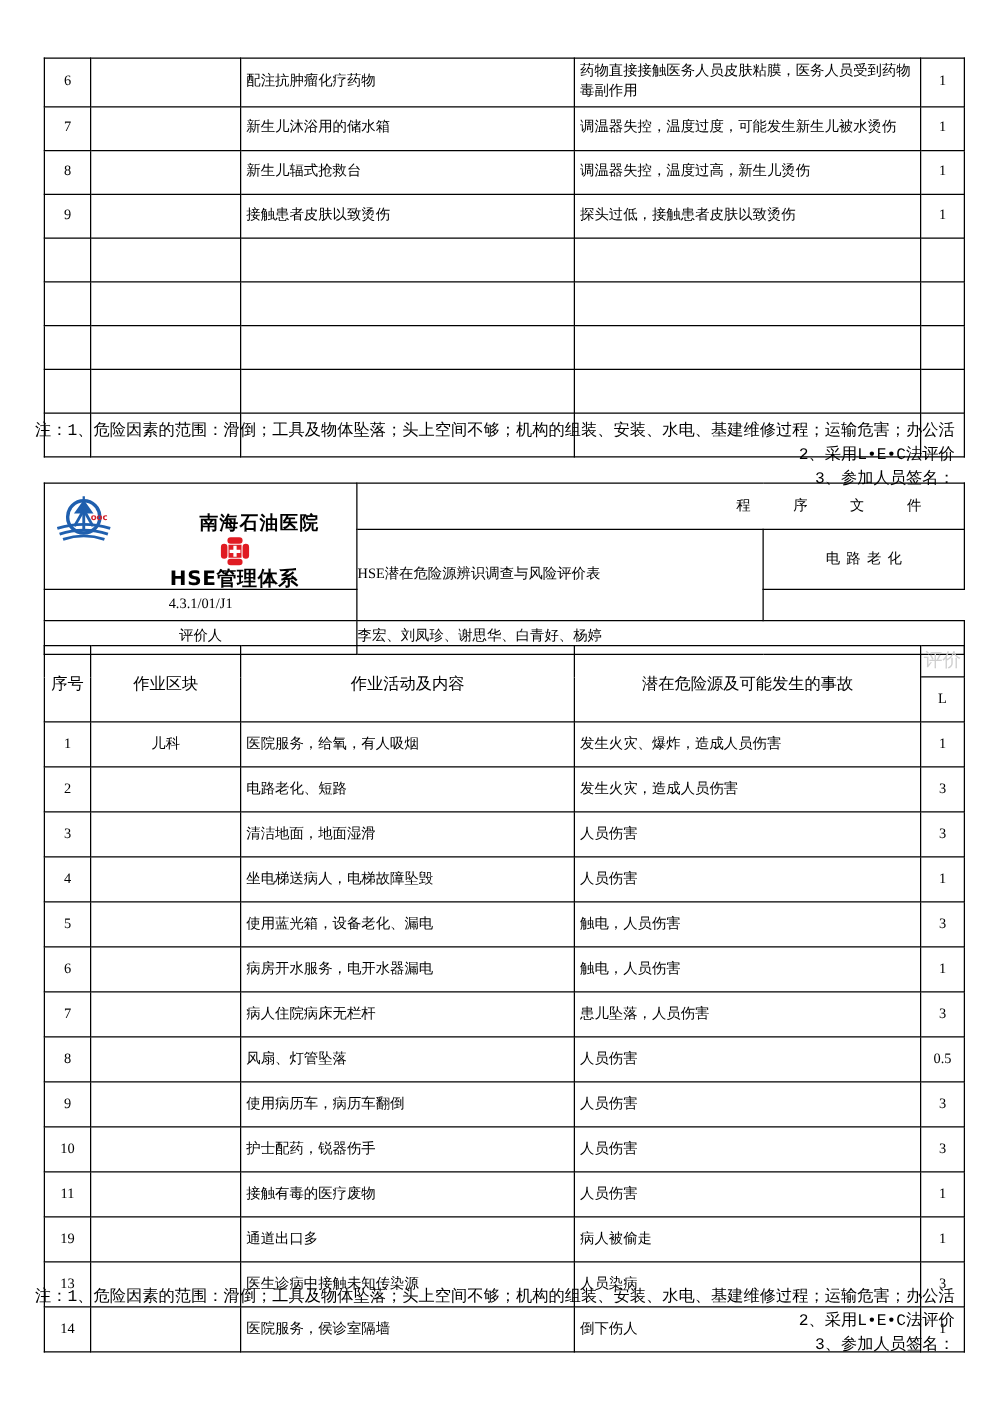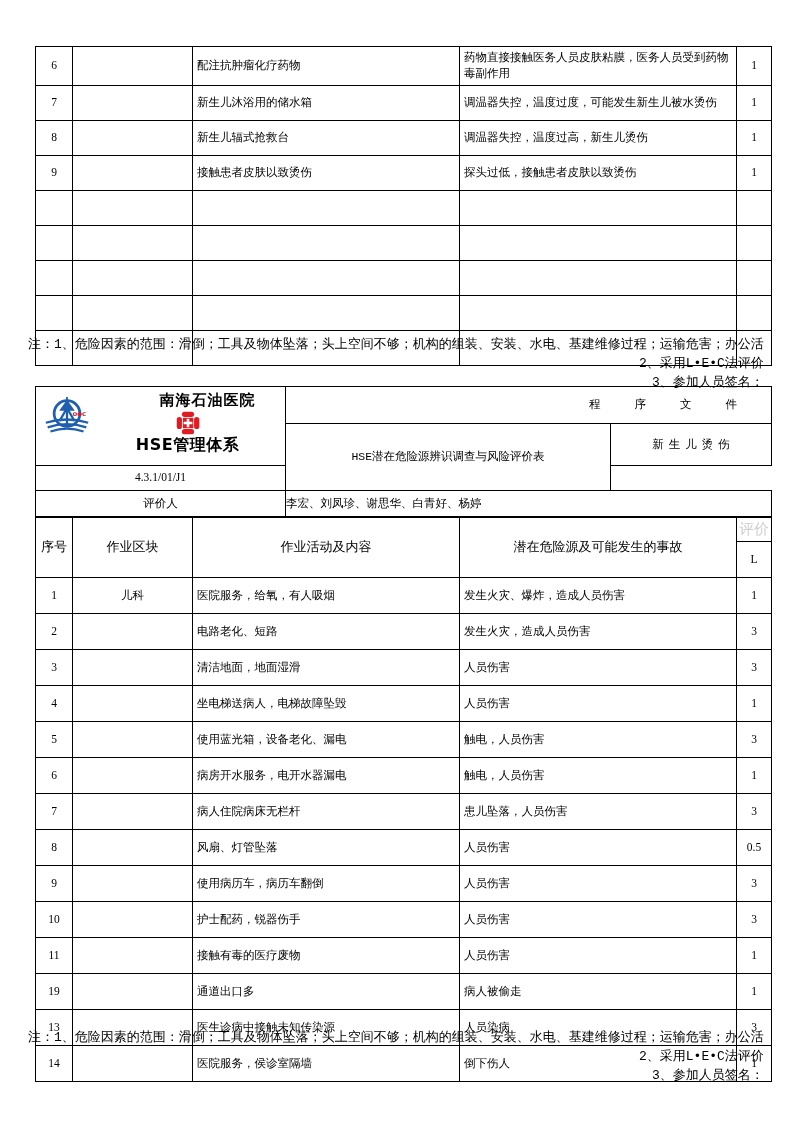--- a/index.html
+++ b/index.html
@@ -52,39 +52,39 @@
     height:100%;padding:4px 0 0 8px;box-sizing:border-box;
   }
   .cnooc-logo{width:46px;height:40px;flex:0 0 46px;margin-top:3px;}
   .logo-text{
     flex:1;display:flex;flex-direction:column;align-items:center;
     justify-content:flex-start;
   }
   .hospital-name{
     font-family:"DejaVu Sans","Liberation Sans",sans-serif;
     font-weight:bold;font-size:15px;letter-spacing:1px;line-height:1.1;
-    margin-top:1px;
+    margin-top:19px;
     padding-left:40px;
   }
   .hse-mark{width:26px;height:26px;margin:1px 0 0 0;}
   .hse-sys{
     font-family:"DejaVu Sans","Liberation Sans",sans-serif;
     font-weight:bold;font-size:16px;letter-spacing:0.5px;line-height:1.1;
   }
   .hdr-big-title{
     height:36px;text-align:right;
     font-family:"DejaVu Sans","Liberation Sans",sans-serif;
     font-weight:bold;font-size:17px;
     letter-spacing:34px;text-indent:34px;
     white-space:nowrap;overflow:visible;
   }
   .hdr-form-title{
-    height:42px;text-align:center;
+    height:42px;
     font-weight:bold;font-size:16px;
-    font-family:Liberation Mono, monospace;
+    font-family:Liberation Serif, serif;
   }
   .hdr-rec-label{
     height:18px;text-align:center;font-size:11.5px;
     letter-spacing:5px;text-indent:5px;
   }
   .hdr-rec-val{height:24px;text-align:center;font-size:12px;}
   .hdr-evaluator-lbl{height:26px;text-align:center;font-size:12.5px;}
   .hdr-evaluator-val{height:26px;text-align:left;font-size:12.5px;}
 
   
@@ -219,21 +219,21 @@
                 <path d="M27 20 h6 v7 h7 v6 h-7 v7 h-6 v-7 h-7 v-6 h7 z" fill="#ffffff"></path>
               </svg>
               <div class="hse-sys">HSE管理体系</div>
             </div>
           </div>
         </td>
         <td class="hdr-big-title" colspan="2">程序文件</td>
       </tr>
       <tr>
         <td class="hdr-form-title" rowspan="2">HSE潜在危险源辨识调查与风险评价表</td>
-        <td class="hdr-rec-label">新生儿烫伤</td>
+        <td class="hdr-rec-label">电路老化</td>
       </tr>
       <tr>
         <td class="hdr-rec-val">4.3.1/01/J1</td>
       </tr>
       <tr>
         <td class="hdr-evaluator-lbl">评价人</td>
         <td class="hdr-evaluator-val" colspan="2">李宏、刘凤珍、谢思华、白青好、杨婷</td>
       </tr>
     </tbody>
   </table>

